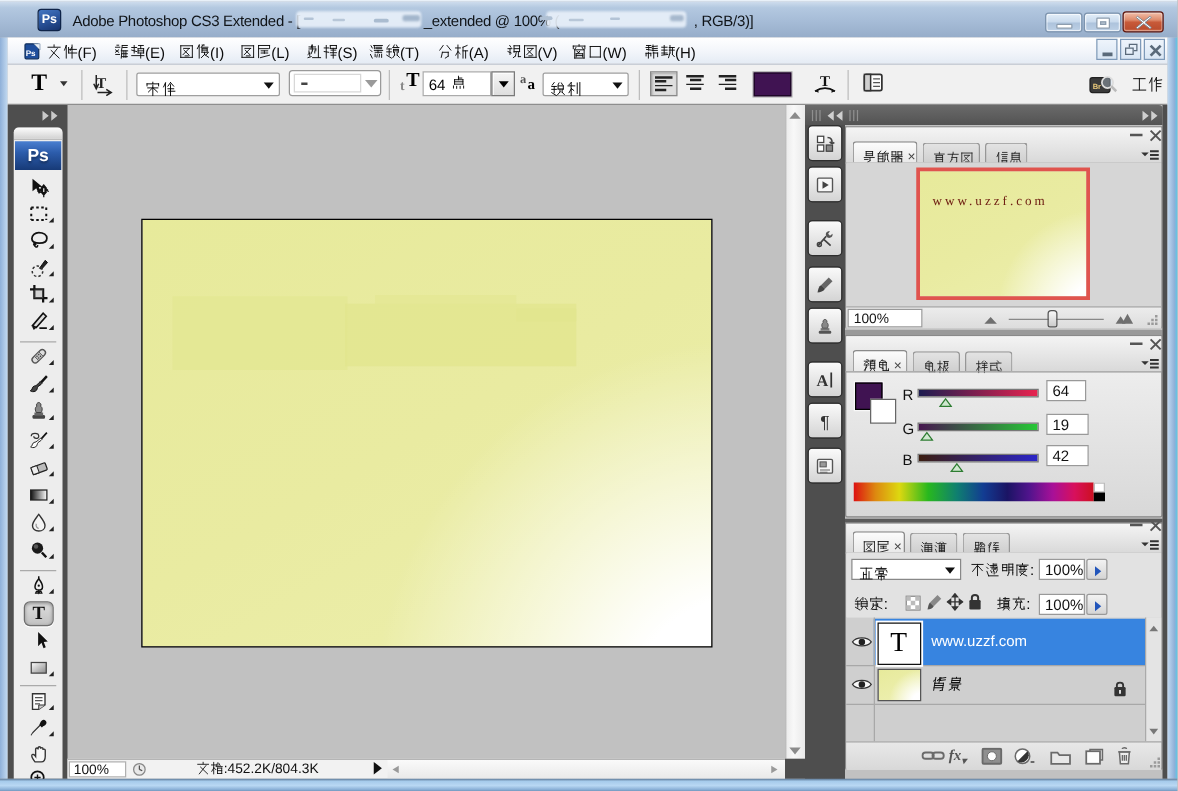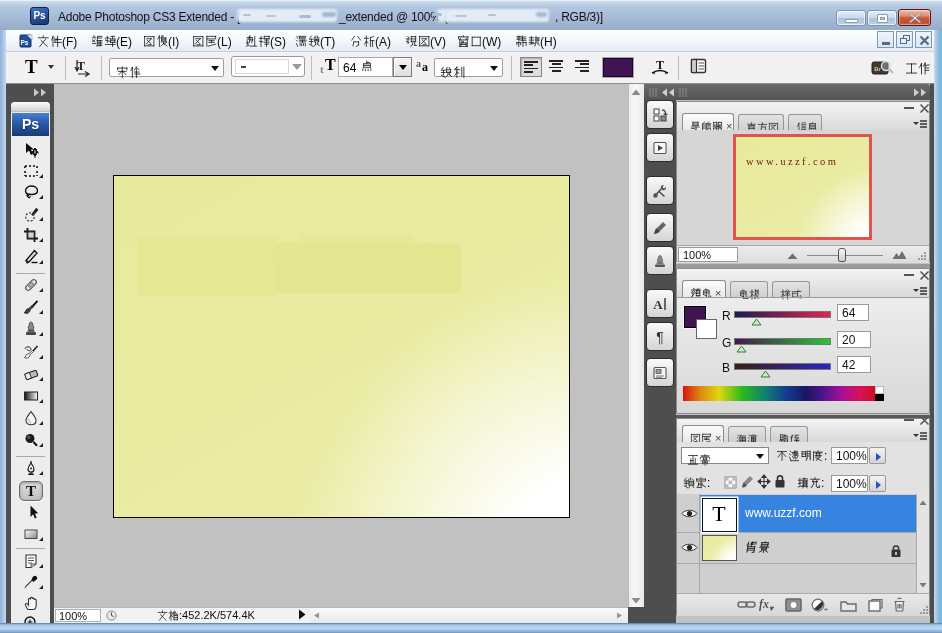--- a/index.html
+++ b/index.html
@@ -728,21 +728,21 @@
           <line x1="58" y1="8" x2="58" y2="30"></line>
           <line x1="50" y1="18" x2="45" y2="32"></line>
           <line x1="68" y1="15" x2="75" y2="30"></line>
           <line x1="45" y1="38" x2="92" y2="38"></line>
           <line x1="55" y1="50" x2="88" y2="50"></line>
           <line x1="55" y1="50" x2="55" y2="92"></line>
           <line x1="88" y1="50" x2="88" y2="92"></line>
           <line x1="55" y1="70" x2="88" y2="70"></line>
           <line x1="55" y1="92" x2="88" y2="92"></line>
         </g>
-      </svg><span>:452.2K/574.4K</span></div>
+      </svg><span>:452.2K/804.3K</span></div>
 <div class="ab" style="left:297px;top:608px;width:10px;height:13px">
       <svg width="10" height="13">
         <path d="M2 1.5 L8.5 6.5 L2 11.5 Z" fill="#111"></path>
       </svg>
     </div>
 <div class="ab" style="left:310px;top:608px;width:318px;height:15px;background:linear-gradient(180deg,#fafafa,#e9e9e9)"></div>
 <div class="ab" style="left:313px;top:612px;width:7px;height:7px">
       <svg width="7" height="7">
         <path d="M6 0.5 L1 3.5 L6 6.5 Z" fill="#999"></path>
       </svg>
@@ -1105,21 +1105,21 @@
       </svg>
     </div>
 <div class="ab" style="left:837px;top:304px;width:32px;height:17px;background:#fff;border:1px solid #999;font-size:12px;color:#111;line-height:16px;padding-left:4px">64</div>
 <div class="ab" style="left:722px;top:335.5px;width:12px;height:14px;font-size:12px;color:#111;line-height:14px">G</div>
 <div class="ab" style="left:734px;top:337.5px;width:97px;height:7px;background:linear-gradient(90deg,#46164f,#27c836);border:1px solid #777"></div>
 <div class="ab" style="left:736px;top:344.5px;width:11px;height:8px">
       <svg width="11" height="8">
         <path d="M5.5 1 L10 7 L1 7 Z" fill="#cfe8cf" stroke="#2e7d32" stroke-width="1"></path>
       </svg>
     </div>
-<div class="ab" style="left:837px;top:330.5px;width:34px;height:17px;background:#fff;border:1px solid #999;font-size:12px;color:#111;line-height:16px;padding-left:4px">20</div>
+<div class="ab" style="left:837px;top:330.5px;width:34px;height:17px;background:#fff;border:1px solid #999;font-size:12px;color:#111;line-height:16px;padding-left:4px">19</div>
 <div class="ab" style="left:722px;top:361px;width:12px;height:14px;font-size:12px;color:#111;line-height:14px">B</div>
 <div class="ab" style="left:734px;top:363px;width:97px;height:7px;background:linear-gradient(90deg,#3c1e10,#2b25c8);border:1px solid #777"></div>
 <div class="ab" style="left:760px;top:370px;width:11px;height:8px">
       <svg width="11" height="8">
         <path d="M5.5 1 L10 7 L1 7 Z" fill="#cfe8cf" stroke="#2e7d32" stroke-width="1"></path>
       </svg>
     </div>
 <div class="ab" style="left:837px;top:356px;width:34px;height:17px;background:#fff;border:1px solid #999;font-size:12px;color:#111;line-height:16px;padding-left:4px">42</div>
 <div class="ab" style="left:683px;top:386px;width:192px;height:15px;background:linear-gradient(90deg,#dd1111 0%,#dd8810 9%,#ddd810 19%,#28b81e 31%,#0f7f70 43%,#123c92 54%,#1b1464 64%,#50148c 73%,#a81098 83%,#d8105c 92%,#cc1020 100%)"></div>
 <div class="ab" style="left:875px;top:386px;width:9px;height:8px;background:#fff;border:1px solid #bbb"></div>

